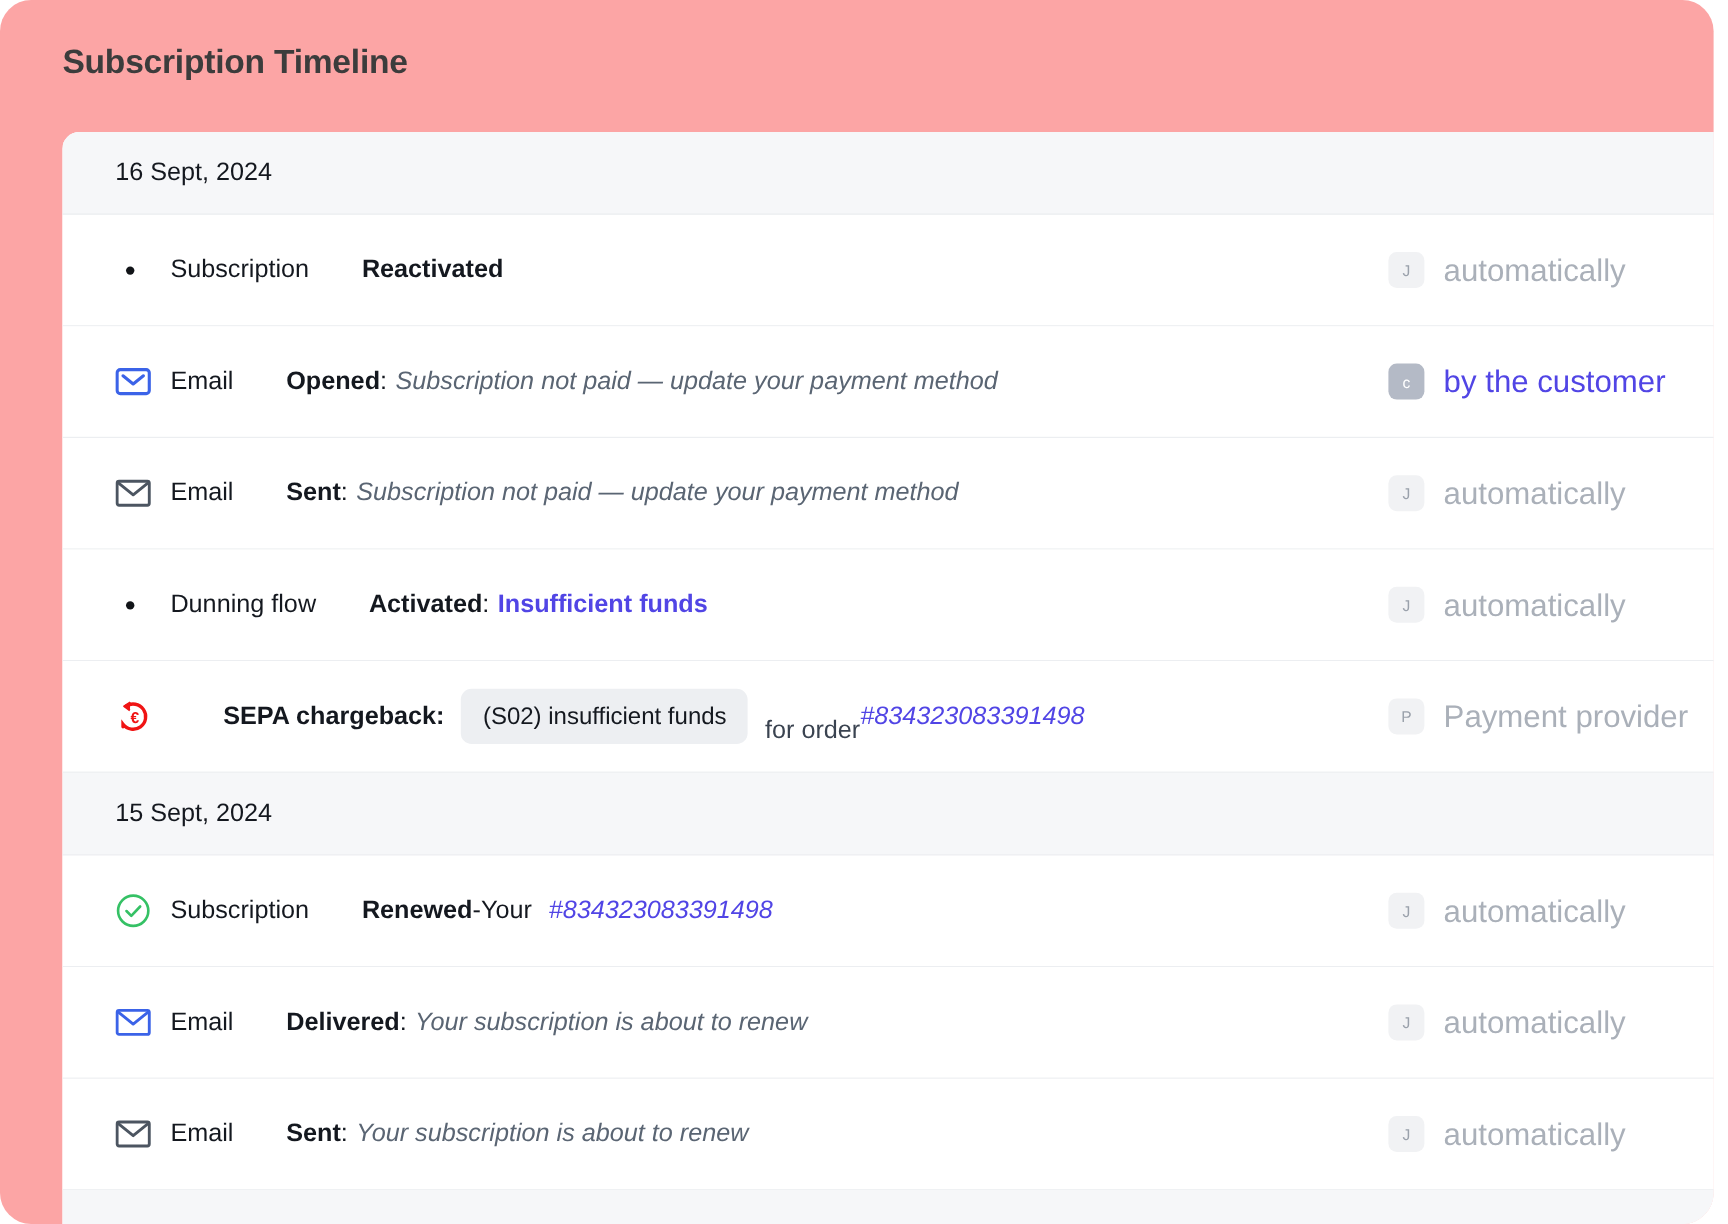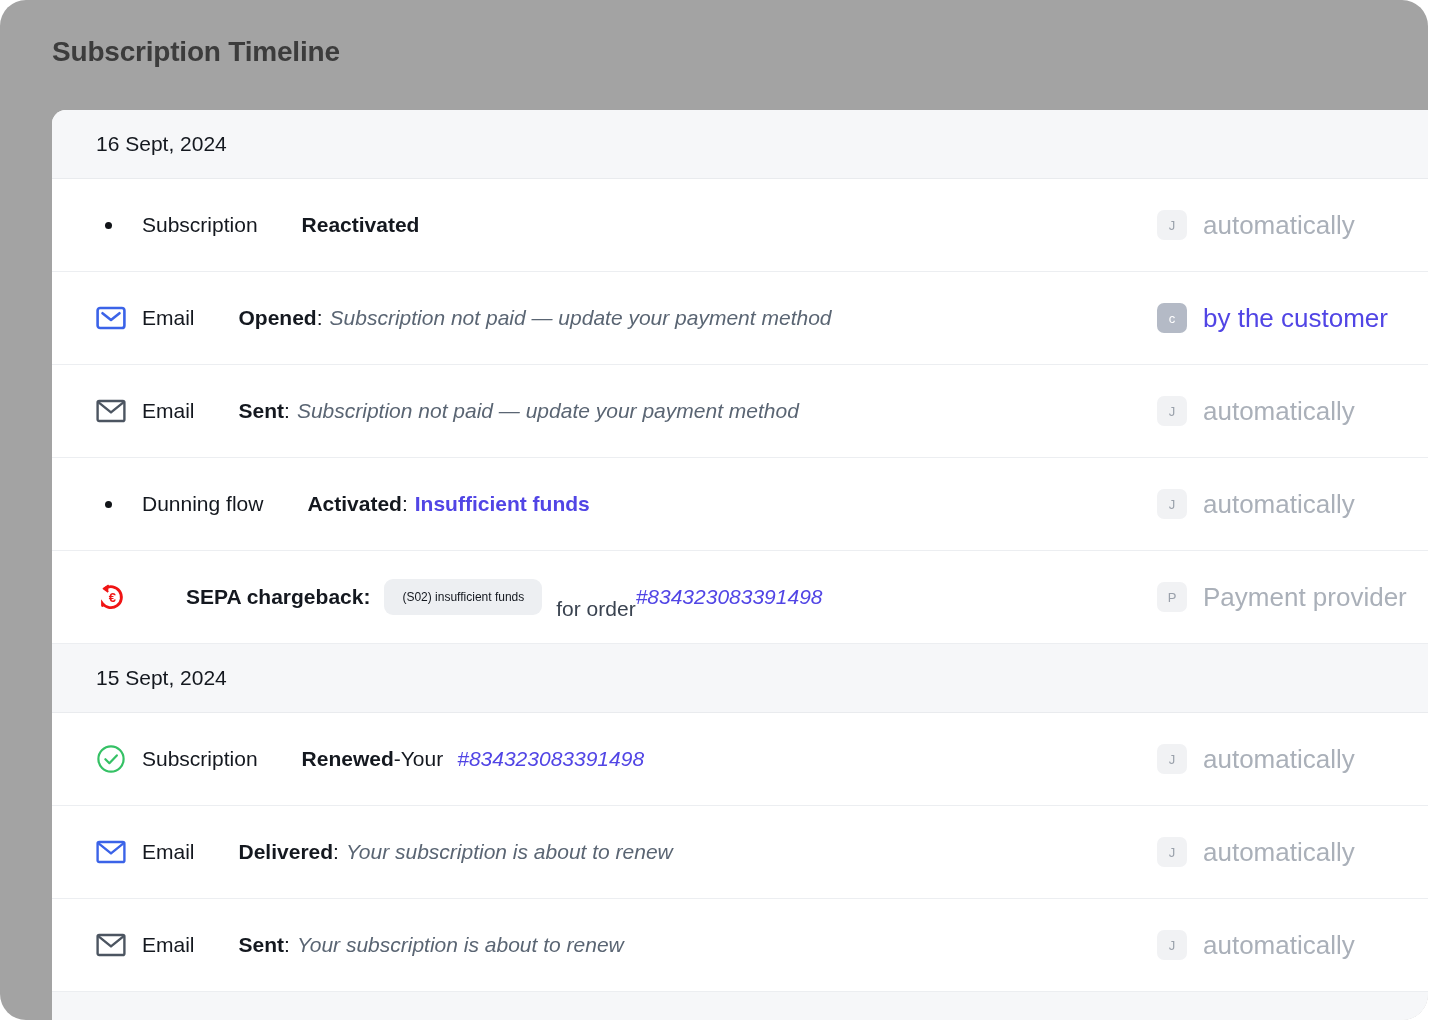--- a/index.html
+++ b/index.html
@@ -13,21 +13,21 @@
     overflow: hidden;
     font-family: "Liberation Sans", sans-serif;
     -webkit-font-smoothing: antialiased;
   }
 
   
   #page-root {
     position: relative;
     width: 1428px;
     height: 1020px;
-    background: #a3a3a3;
+    background: #fca5a5;
     border-radius: 26px;
     overflow: hidden;
     box-sizing: border-box;
   }
 
   #page-title {
     position: absolute;
     left: 52px;
     top: 36px;
     font-size: 28px;
@@ -125,21 +125,21 @@
     font-style: italic;
   }
   .ev-text .plain-muted { color: #3a4350; margin-top: 23px; }
 
   .chip {
     display: inline-flex;
     align-items: center;
     background: #edeff2;
     border-radius: 9px;
     padding: 11px 18px;
-    font-size: 12px;
+    font-size: 20px;
     color: #14181f;
     font-style: normal;
     font-weight: normal;
     margin: 0 14px;
     white-space: nowrap;
   }
 
   .actor {
     position: absolute;
     left: 1105px;

